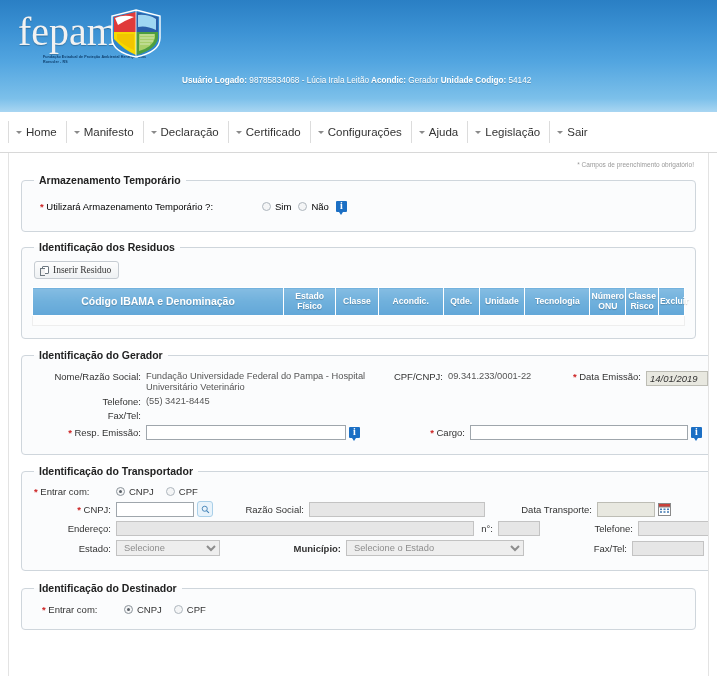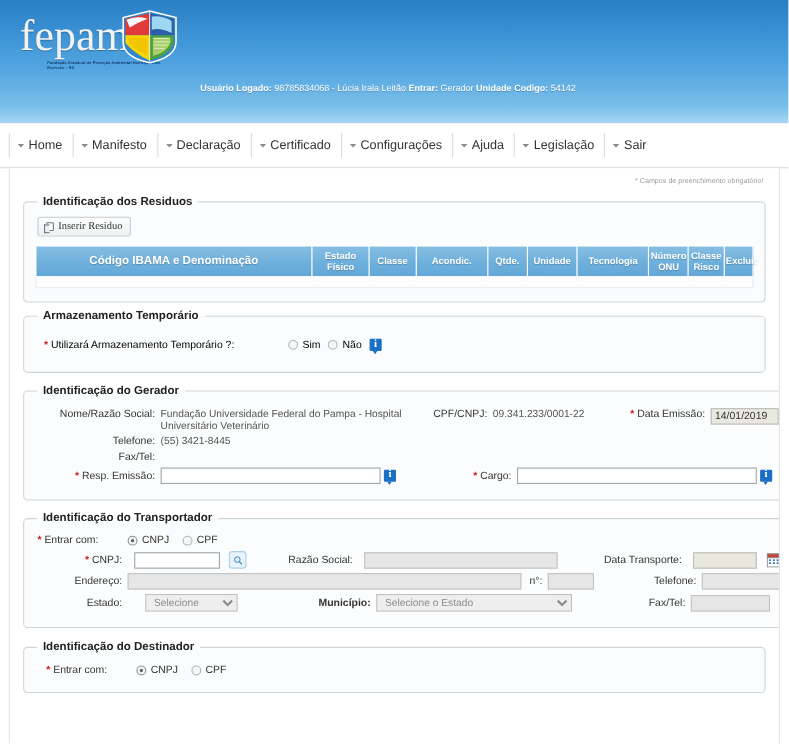--- a/index.html
+++ b/index.html
@@ -359,21 +359,21 @@
             <path d="M26 3 L26 48" stroke="#ffffff" stroke-width="1" opacity=".8"></path>
           </svg>
         </div>
       </div>
 
 
       <div class="banner-meta">
         <div class="row2">
           <span>Usuário Logado:</span>
           <span class="norm">98785834068 - Lúcia Irala Leitão</span>
-          <span>Entrar:</span>
+          <span>Acondic:</span>
           <span class="norm">Gerador</span>
           <span>Unidade</span>
           <span>Codigo:</span>
           <span class="norm">54142</span>
         </div>
       </div>
 
     </div>
   </div>
 
@@ -408,20 +408,36 @@
     </div>
     <div class="menu-item">
       <span class="caret"></span>
       <span>Sair</span>
     </div>
   </div>
 
   <div class="content">
 
     <div class="req-note">* Campos de preenchimento obrigatório!</div>
+
+    <fieldset class="box">
+      <legend>Armazenamento Temporário</legend>
+      <div class="arm-row">
+        <span class="lbl"><span class="req">*</span> <span>Utilizará Armazenamento Temporário ?:</span></span>
+        <span class="opt">
+          <span class="radio"></span>
+          <span>Sim</span>
+        </span>
+        <span class="opt">
+          <span class="radio"></span>
+          <span>Não</span>
+        </span>
+        <span class="info-ico"></span>
+      </div>
+    </fieldset>
 
     <fieldset class="box" style="margin-top:9px;">
       <legend>Identificação dos Residuos</legend>
       <button class="btn-insert">
         <span class="ico-insert"></span>
         <span>Inserir Residuo</span>
       </button>
       <table class="res">
         <colgroup>
           <col style="width:38.5%">
@@ -450,47 +466,31 @@
           </tr>
         </thead>
         <tbody>
           <tr class="empty">
             <td colspan="10"></td>
           </tr>
         </tbody>
       </table>
     </fieldset>
 
-    <fieldset class="box">
-      <legend>Armazenamento Temporário</legend>
-      <div class="arm-row">
-        <span class="lbl"><span class="req">*</span> <span>Utilizará Armazenamento Temporário ?:</span></span>
-        <span class="opt">
-          <span class="radio"></span>
-          <span>Sim</span>
-        </span>
-        <span class="opt">
-          <span class="radio"></span>
-          <span>Não</span>
-        </span>
-        <span class="info-ico"></span>
-      </div>
-    </fieldset>
-
     <fieldset class="box" style="margin-top:10px;">
       <legend>Identificação do Gerador</legend>
       <div class="grid" style="padding:4px 2px 2px 2px;">
 
         <div class="r" style="align-items:flex-start;">
           <span class="lbl-r" style="width:112px;">Nome/Razão Social:</span>
           <span class="val-ro" style="width:230px;">Fundação Universidade Federal do Pampa - Hospital Universitário Veterinário</span>
           <span class="lbl-r" style="width:72px;">CPF/CNPJ:</span>
           <span class="val-ro" style="width:110px;">09.341.233/0001-22</span>
           <span class="lbl-r" style="width:88px;"><span class="req">*</span> <span>Data Emissão:</span></span>
-          <input class="txt dis" style="width: 62px;" readonly="" value="14/01/2019">
+          <input class="txt dis" style="width: 62px; font-style: italic;" readonly="" value="14/01/2019">
         </div>
 
         <div class="r" style="margin-top:3px;">
           <span class="lbl-r" style="width:112px;">Telefone:</span>
           <span class="val-ro">(55) 3421-8445</span>
         </div>
 
         <div class="r">
           <span class="lbl-r" style="width:112px;">Fax/Tel:</span>
           <span class="val-ro"></span>
@@ -517,21 +517,21 @@
           <span class="opt" style="margin-left:10px;">
             <span class="radio on"></span>
             <span>CNPJ</span>
           </span>
           <span class="opt" style="margin-left:12px;">
             <span class="radio"></span>
             <span>CPF</span>
           </span>
         </div>
 
-        <div class="r" style="margin-top:4px;justify-content:space-between;">
+        <div class="r" style="margin-top:4px;">
           <span class="lbl-r" style="width:82px;"><span class="req">*</span> <span>CNPJ:</span></span>
           <input class="txt" style="width: 78px;" value="">
           <span class="search-btn">
             <svg width="9" height="9" viewBox="0 0 12 12">
               <circle cx="5" cy="5" r="3.4" fill="none" stroke="#3d7fb5" stroke-width="1.2"></circle>
               <line x1="7.4" y1="7.4" x2="10.6" y2="10.6" stroke="#3d7fb5" stroke-width="1.4"></line>
             </svg>
           </span>
           <span class="lbl-r" style="width:96px;">Razão Social:</span>
           <input class="txt dis2" style="width: 176px;" readonly="" value="">
@@ -557,21 +557,21 @@
           <span class="lbl-r" style="width:82px;">Endereço:</span>
           <input class="txt dis2" style="width: 358px;" readonly="" value="">
           <span class="lbl-r" style="width:24px;">n°:</span>
           <input class="txt dis2" style="width: 42px;" readonly="" value="">
           <span class="lbl-r" style="width:98px;">Telefone:</span>
           <input class="txt dis2" style="width: 72px;" readonly="" value="">
         </div>
 
         <div class="r" style="margin-top:4px;">
           <span class="lbl-r" style="width:82px;">Estado:</span>
-          <select class="sel" style="width:84px;margin-left:16px;">
+          <select class="sel" style="width:104px;">
             <option>Selecione</option>
           </select>
           <span class="lbl-r" style="width:126px;font-weight:bold;">Município:</span>
           <select class="sel" style="width:178px;">
             <option>Selecione o Estado</option>
           </select>
           <span class="lbl-r" style="width:108px;">Fax/Tel:</span>
           <input class="txt dis2" style="width: 72px;" readonly="" value="">
         </div>
 

